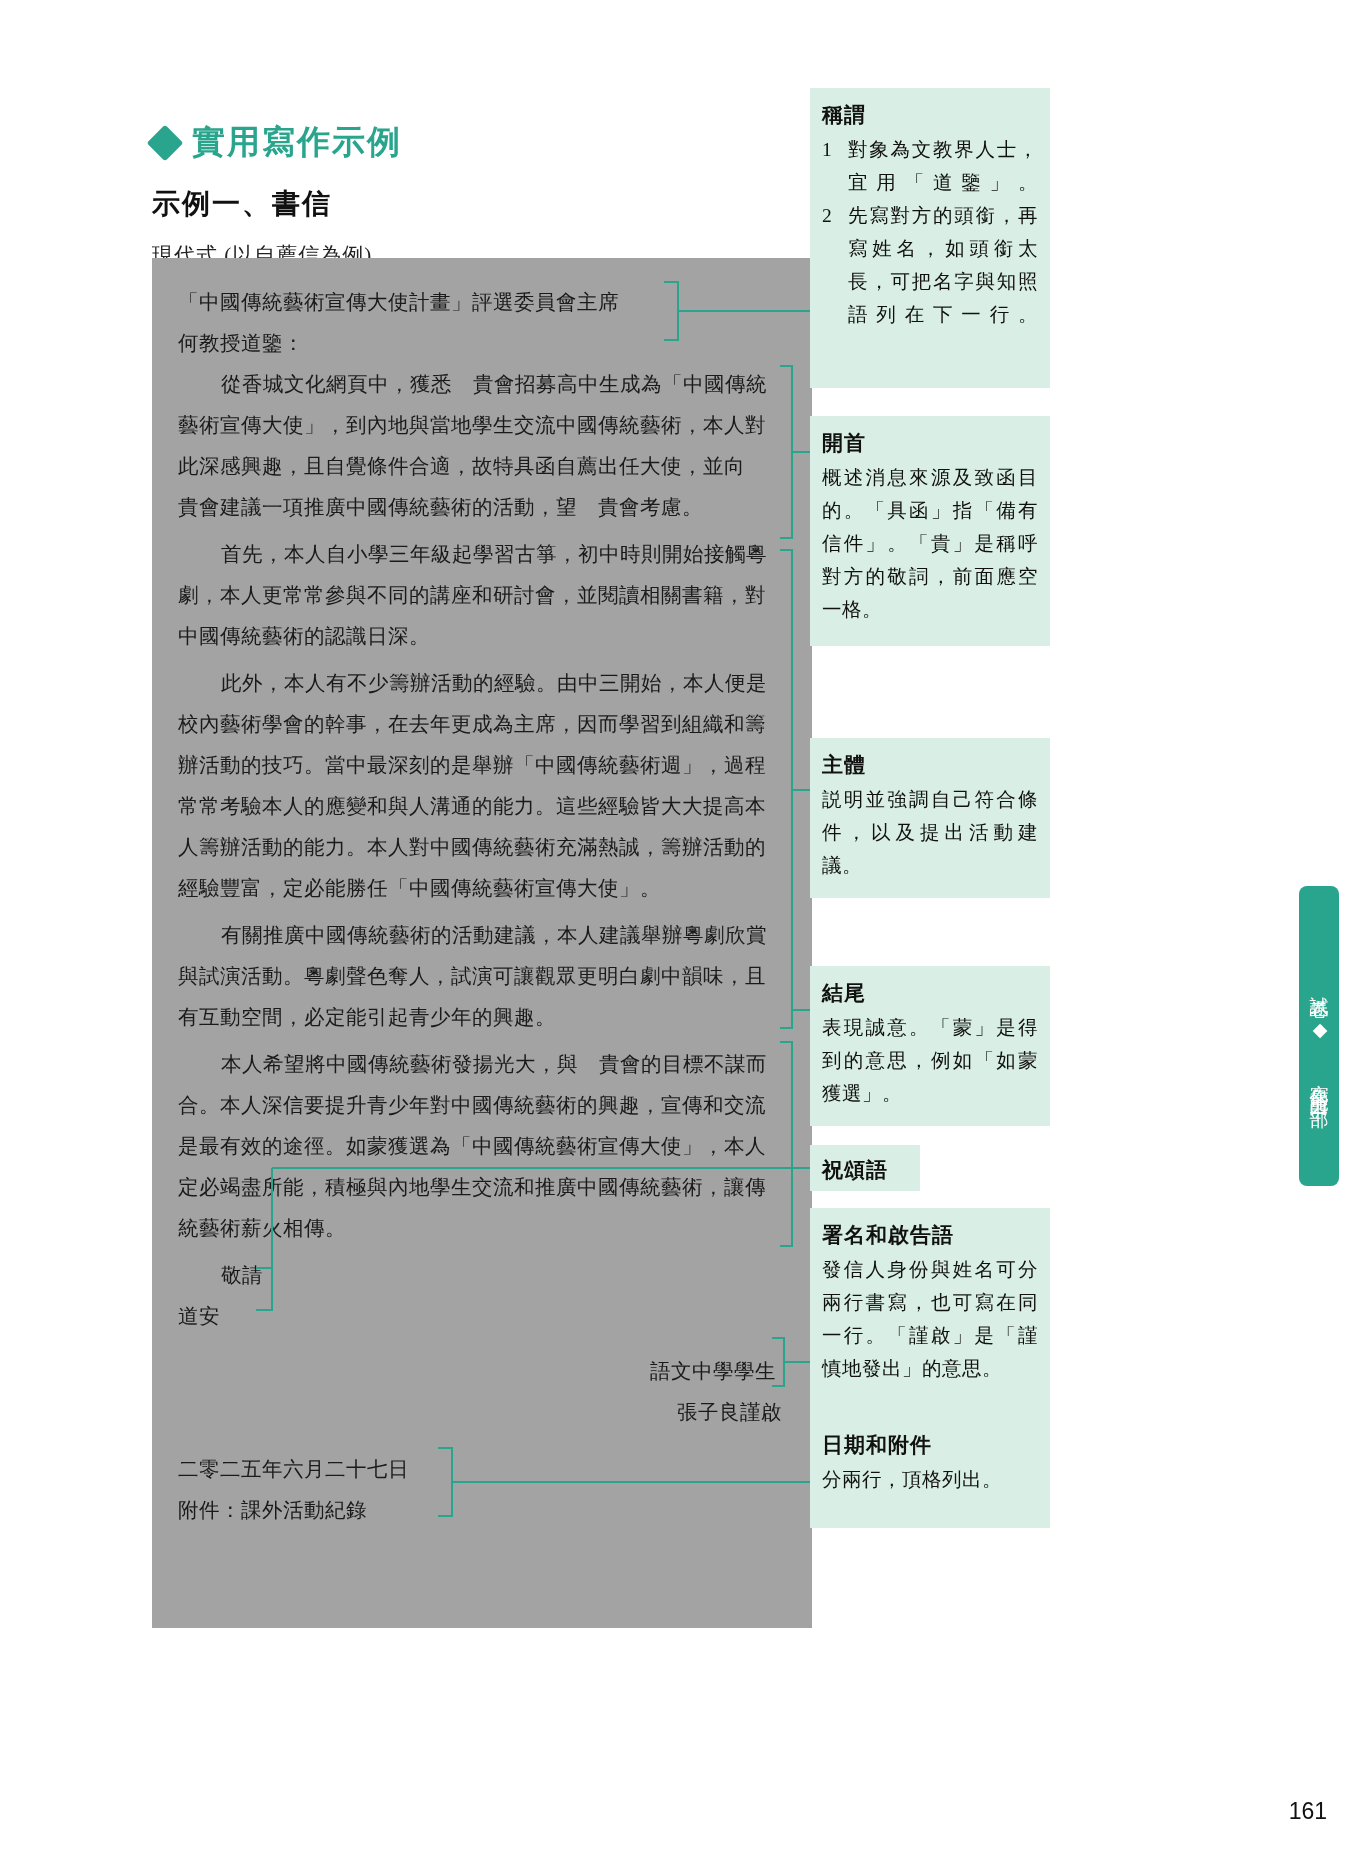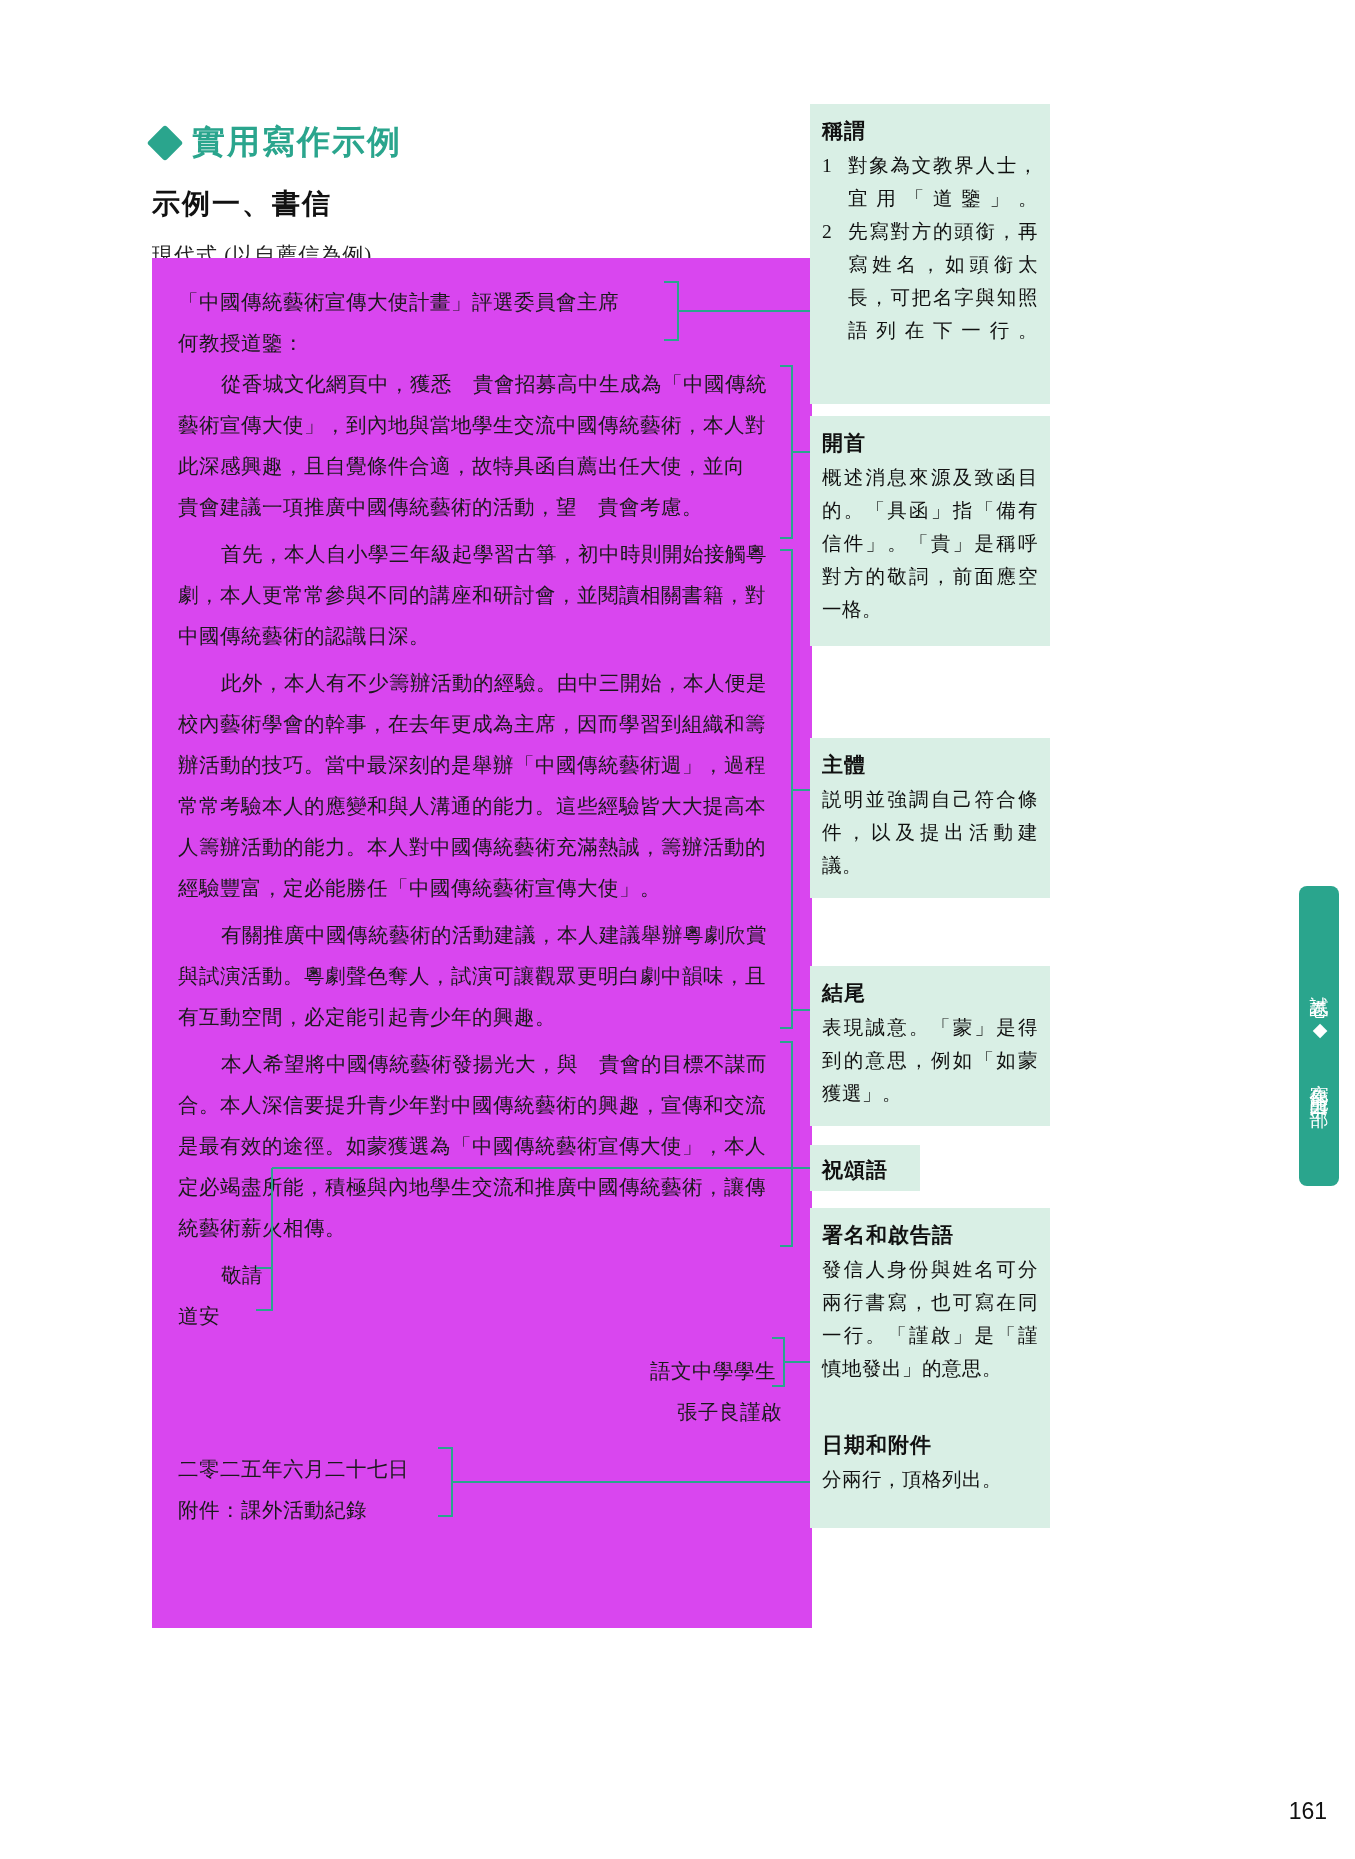--- a/index.html
+++ b/index.html
@@ -34,21 +34,21 @@
     letter-spacing:2px;
   }
   .sub-note{
     margin-top:18px;font-size:21px;color:#222;letter-spacing:1px;
   }
 
   
   .letter{
     position:absolute;left:152px;top:258px;
     width:660px;height:1370px;
-    background:#d946ef;
+    background:#a3a3a3;
     padding:24px 26px 0 26px;
     box-sizing:border-box;
     font-size:20.5px;line-height:41px;color:#1a1a1a;
     letter-spacing:0.5px;
   }
   .letter p{margin:0;}
   .indent{text-indent:2.1em;}
   .letter .para{margin-bottom:6px;}
   .r-end{text-align:right;padding-right:10px;}
   .r-end2{text-align:right;padding-right:4px;}
@@ -69,21 +69,21 @@
   .note h4{
     margin:0 0 2px 0;font-size:21px;font-weight:bold;
     font-family:"Liberation Sans","DejaVu Sans",sans-serif;
     letter-spacing:1px;
   }
   .note .row{display:flex;gap:10px;}
   .note .num{width:16px;flex:0 0 16px;}
   .note .txt{flex:1;text-align:justify;text-align-last:justify;}
   .note p{margin:0;text-align:justify;}
 
-  .n1{top:104px;height:300px;}
+  .n1{top:88px;height:300px;}
   .n2{top:416px;height:230px;}
   .n3{top:738px;height:160px;}
   .n4{top:966px;height:160px;}
   .n5{top:1145px;height:46px;width:110px;padding-top:8px;}
   .n6{top:1208px;height:216px;}
   .n7{top:1418px;height:110px;}
 
   
   svg.lines{position:absolute;left:0;top:0;width:1355px;height:1859px;pointer-events:none;}
 

